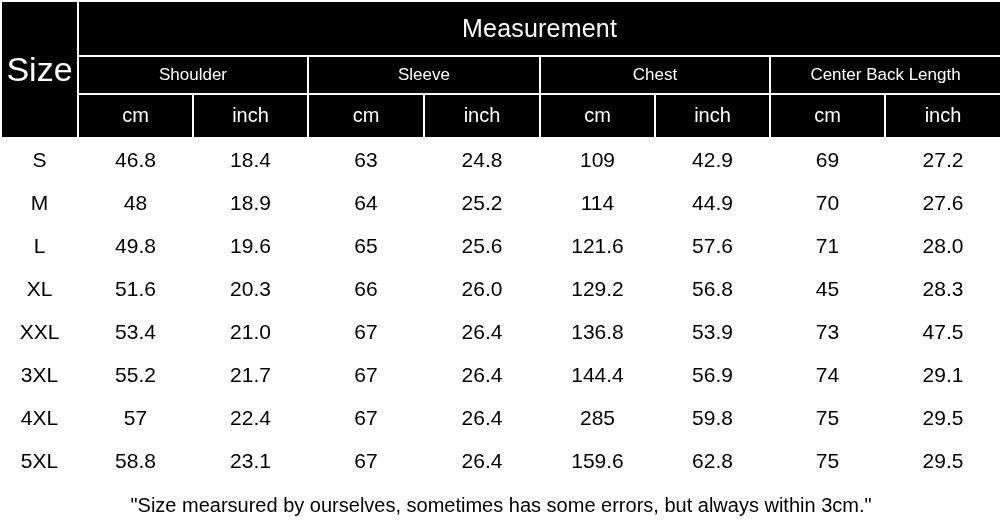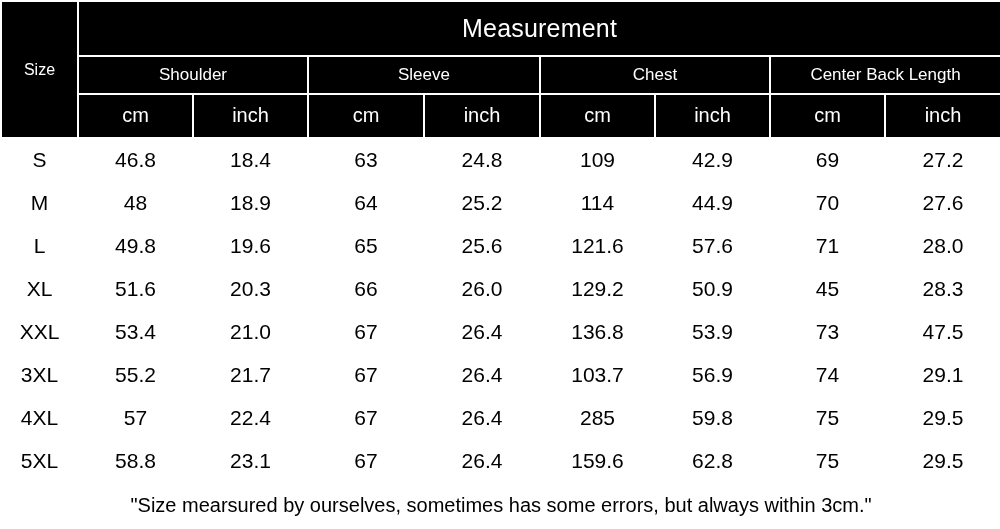--- a/index.html
+++ b/index.html
@@ -39,21 +39,21 @@
   .hdr {
     background: #000000;
     color: #ffffff;
     font-weight: normal;
   }
   .hdr-measurement {
     font-size: 25px;
     letter-spacing: 0.2px;
   }
   .hdr-size {
-    font-size: 16px;
+    font-size: 34px;
   }
   .hdr-group {
     font-size: 17px;
     line-height: 1.15;
   }
   .hdr-unit {
     font-size: 20px;
   }
   .body-row td {
     background: #ffffff;
@@ -153,42 +153,42 @@
         <td>71</td>
         <td>28.0</td>
       </tr>
       <tr class="body-row">
         <td class="size-cell">XL</td>
         <td>51.6</td>
         <td>20.3</td>
         <td>66</td>
         <td>26.0</td>
         <td>129.2</td>
-        <td>50.9</td>
+        <td>56.8</td>
         <td>45</td>
         <td>28.3</td>
       </tr>
       <tr class="body-row">
         <td class="size-cell">XXL</td>
         <td>53.4</td>
         <td>21.0</td>
         <td>67</td>
         <td>26.4</td>
         <td>136.8</td>
         <td>53.9</td>
         <td>73</td>
         <td>47.5</td>
       </tr>
       <tr class="body-row">
         <td class="size-cell">3XL</td>
         <td>55.2</td>
         <td>21.7</td>
         <td>67</td>
         <td>26.4</td>
-        <td>103.7</td>
+        <td>144.4</td>
         <td>56.9</td>
         <td>74</td>
         <td>29.1</td>
       </tr>
       <tr class="body-row">
         <td class="size-cell">4XL</td>
         <td>57</td>
         <td>22.4</td>
         <td>67</td>
         <td>26.4</td>

